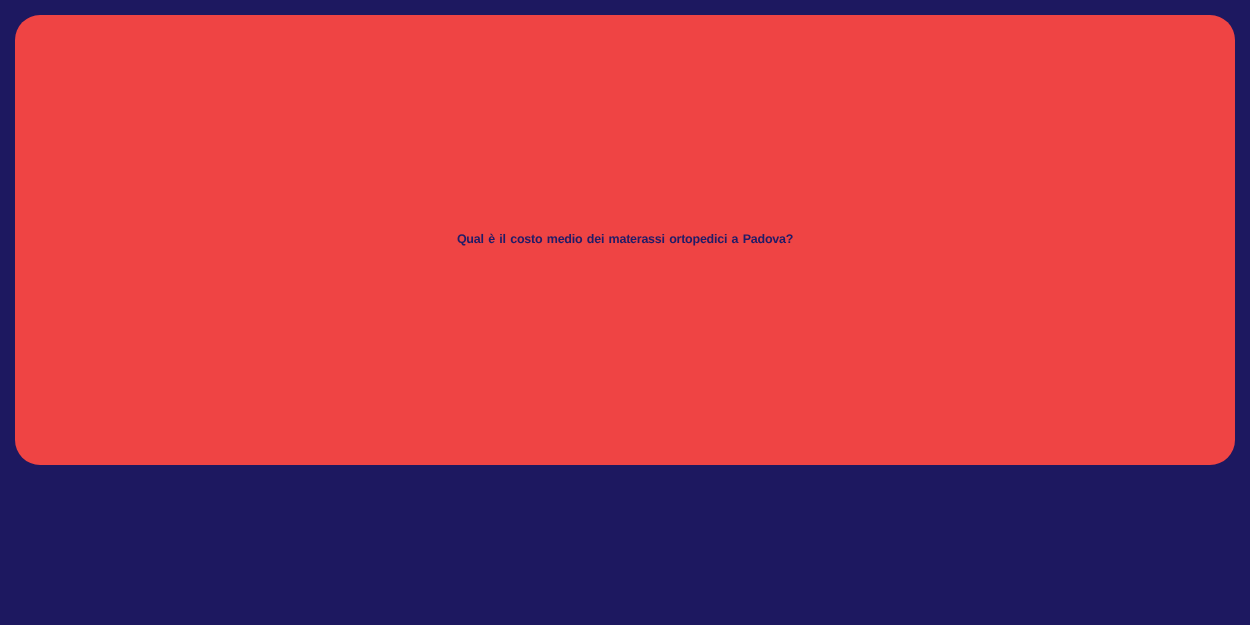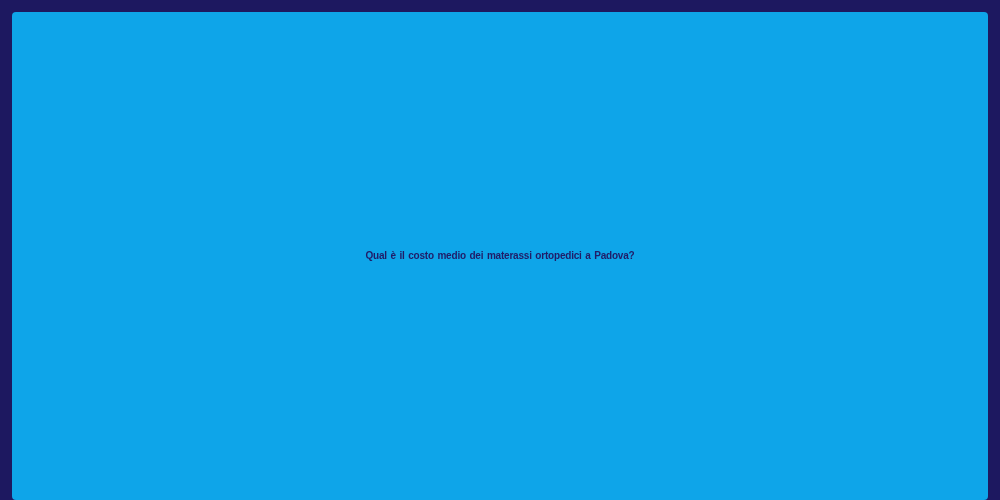--- a/index.html
+++ b/index.html
@@ -57,19 +57,19 @@
     letter-spacing: -0.2px;
     word-spacing: 1px;
     white-space: nowrap;
   }
 </style>
 </head>
 <body>
 
 <div id="banner-root" style="background: rgb(29, 24, 96);">
 
-  <div id="card" style="background: #0ea5e9; border-radius: 4px; inset: 12px; width: 976px; height: 488px;">
+  <div id="card" style="background: #ef4444; border-radius: 20px; inset: 12px; width: 976px; height: 360px;">
 
     <h1 id="headline" style="color: rgb(33, 28, 103); text-align: center; font-size: 10px;">Qual è il costo medio dei materassi ortopedici a Padova?</h1>
 
   </div>
 
 </div>
 
 </body></html>

